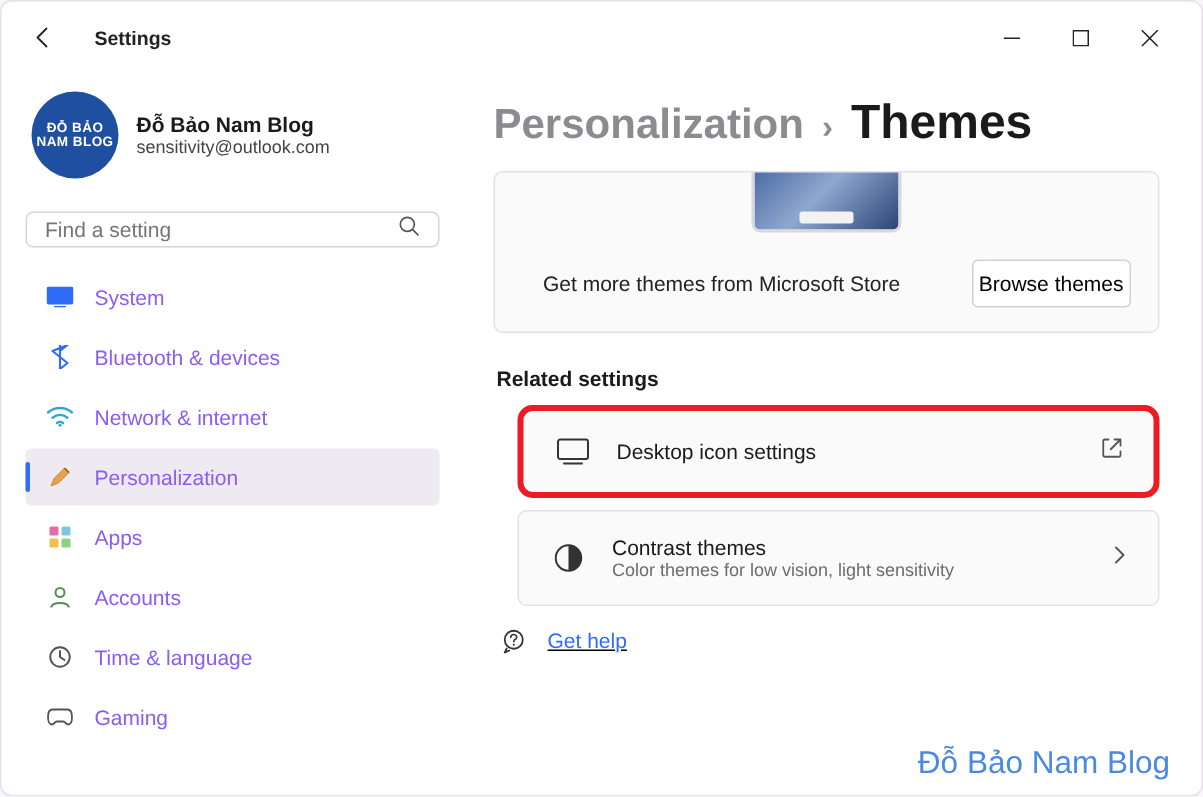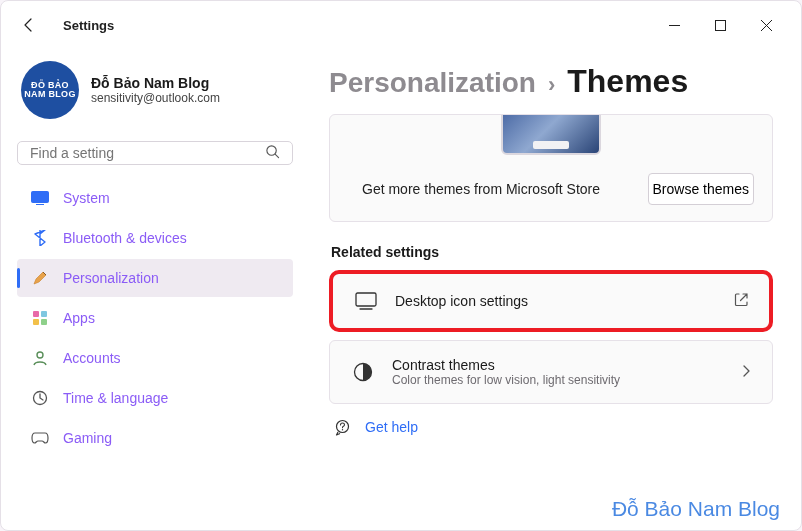--- a/index.html
+++ b/index.html
@@ -31,28 +31,28 @@
   .breadcrumb .sep { font-size: 22px; color: #8e8b90; }
   .breadcrumb .current { font-size: 32px; color: #1a1a1a; }
   .theme-card { border: 1px solid #e6e1e8; border-radius: 6px; background: #fafafa; margin-bottom: 22px; }
   .theme-preview-row { height: 44px; display: flex; align-items: flex-start; justify-content: center; overflow: hidden; }
   .theme-preview { width: 100px; height: 60px; background: linear-gradient(135deg, #3a5a9a 0%, #8fa8d0 50%, #2a4476 100%); border-radius: 6px; position: relative; top: -20px; border: 2px solid #dbd7de; }
   .theme-preview .taskbar { position: absolute; bottom: 4px; left: 50%; transform: translateX(-50%); width: 36px; height: 8px; background: #f2f2f4; border-radius: 2px; }
   .theme-bottom { display: flex; align-items: center; justify-content: space-between; padding: 14px 18px 16px 32px; }
   .theme-bottom .msg { font-size: 14px; color: #222; max-width: 240px; }
   .browse-btn { padding: 7px 4px; border: 1px solid #d4cfd6; background: #fff; border-radius: 4px; font-size: 14px; cursor: pointer; }
   .section-hdr { font-size: 14px; font-weight: 700; color: #1a1a1a; margin: 0 0 10px 2px; }
-  .setting-row { border: 1px solid #e6e1e8; border-radius: 6px; background: #fafafa; display: flex; align-items: center; gap: 18px; padding: 16px 20px 16px 22px; cursor: pointer; margin-bottom: 8px; }
+  .setting-row { border: 1px solid #e6e1e8; border-radius: 6px; background: #fafafa; display: flex; align-items: center; gap: 18px; padding: 16px 20px 16px 22px; cursor: pointer; margin-bottom: 8px; margin-left: 16px; }
   .setting-row.highlight { border: 4px solid #ed1c24; border-radius: 10px; }
   .row-icon { width: 22px; height: 22px; display: flex; align-items: center; justify-content: center; color: #333; }
   .row-text { flex: 1; }
   .row-title { font-size: 14px; color: #1a1a1a; }
   .row-sub { font-size: 12px; color: #6e6b70; }
   .row-action { color: #555; }
-  .help-links { margin-top: 14px; display: flex; flex-direction: column; gap: 12px; padding-left: 4px; }
+  .help-links { margin-top: 14px; display: flex; flex-direction: column; gap: 12px; padding-left: 4px; text-decoration: underline; }
   .help-link { display: flex; align-items: center; gap: 14px; font-size: 14px; color: #2f6df6; cursor: pointer; }
   .help-link .hicon { width: 18px; height: 18px; color: #333; display: flex; align-items: center; justify-content: center; }
   .watermark { position: absolute; right: 22px; bottom: 10px; font-size: 21px; font-weight: 400; color: #3b7fe0; pointer-events: none; opacity: 0.92; }
 </style>
 </head>
 <body>
 
 <div class="window">
   <div class="titlebar">
     <div class="back-btn">
@@ -112,20 +112,29 @@
             </span>
           <span>System</span>
         </div>
         <div class="nav-item">
           <span class="nav-icon">
               <svg width="14" height="16" viewBox="0 0 14 16">
                 <path d="M7 0v16l5-4-10-8 10-4-5 4" fill="none" stroke="#2f6df6" stroke-width="1.4" stroke-linejoin="round"></path>
               </svg>
             </span>
           <span>Bluetooth &amp; devices</span>
+        </div>
+        <div class="nav-item">
+          <span class="nav-icon">
+              <svg width="18" height="14" viewBox="0 0 18 14">
+                <path d="M1 4c4.5-4 11.5-4 16 0M4 7.5c3-2.6 7-2.6 10 0M7 11c1.2-1 2.8-1 4 0" fill="none" stroke="#2fa8d8" stroke-width="1.6" stroke-linecap="round"></path>
+                <circle cx="9" cy="12.5" r="1" fill="#2fa8d8"></circle>
+              </svg>
+            </span>
+          <span>Network &amp; internet</span>
         </div>
         <div class="nav-item active">
           <span class="nav-icon">
               <svg width="16" height="16" viewBox="0 0 16 16">
                 <path d="M2 14l2-5 7-7 3 3-7 7-5 2z" fill="#e8a24a" stroke="#c77f2a" stroke-width="0.6"></path>
                 <path d="M11 2l3 3" stroke="#8a5a20" stroke-width="1"></path>
               </svg>
             </span>
           <span>Personalization</span>
         </div>

